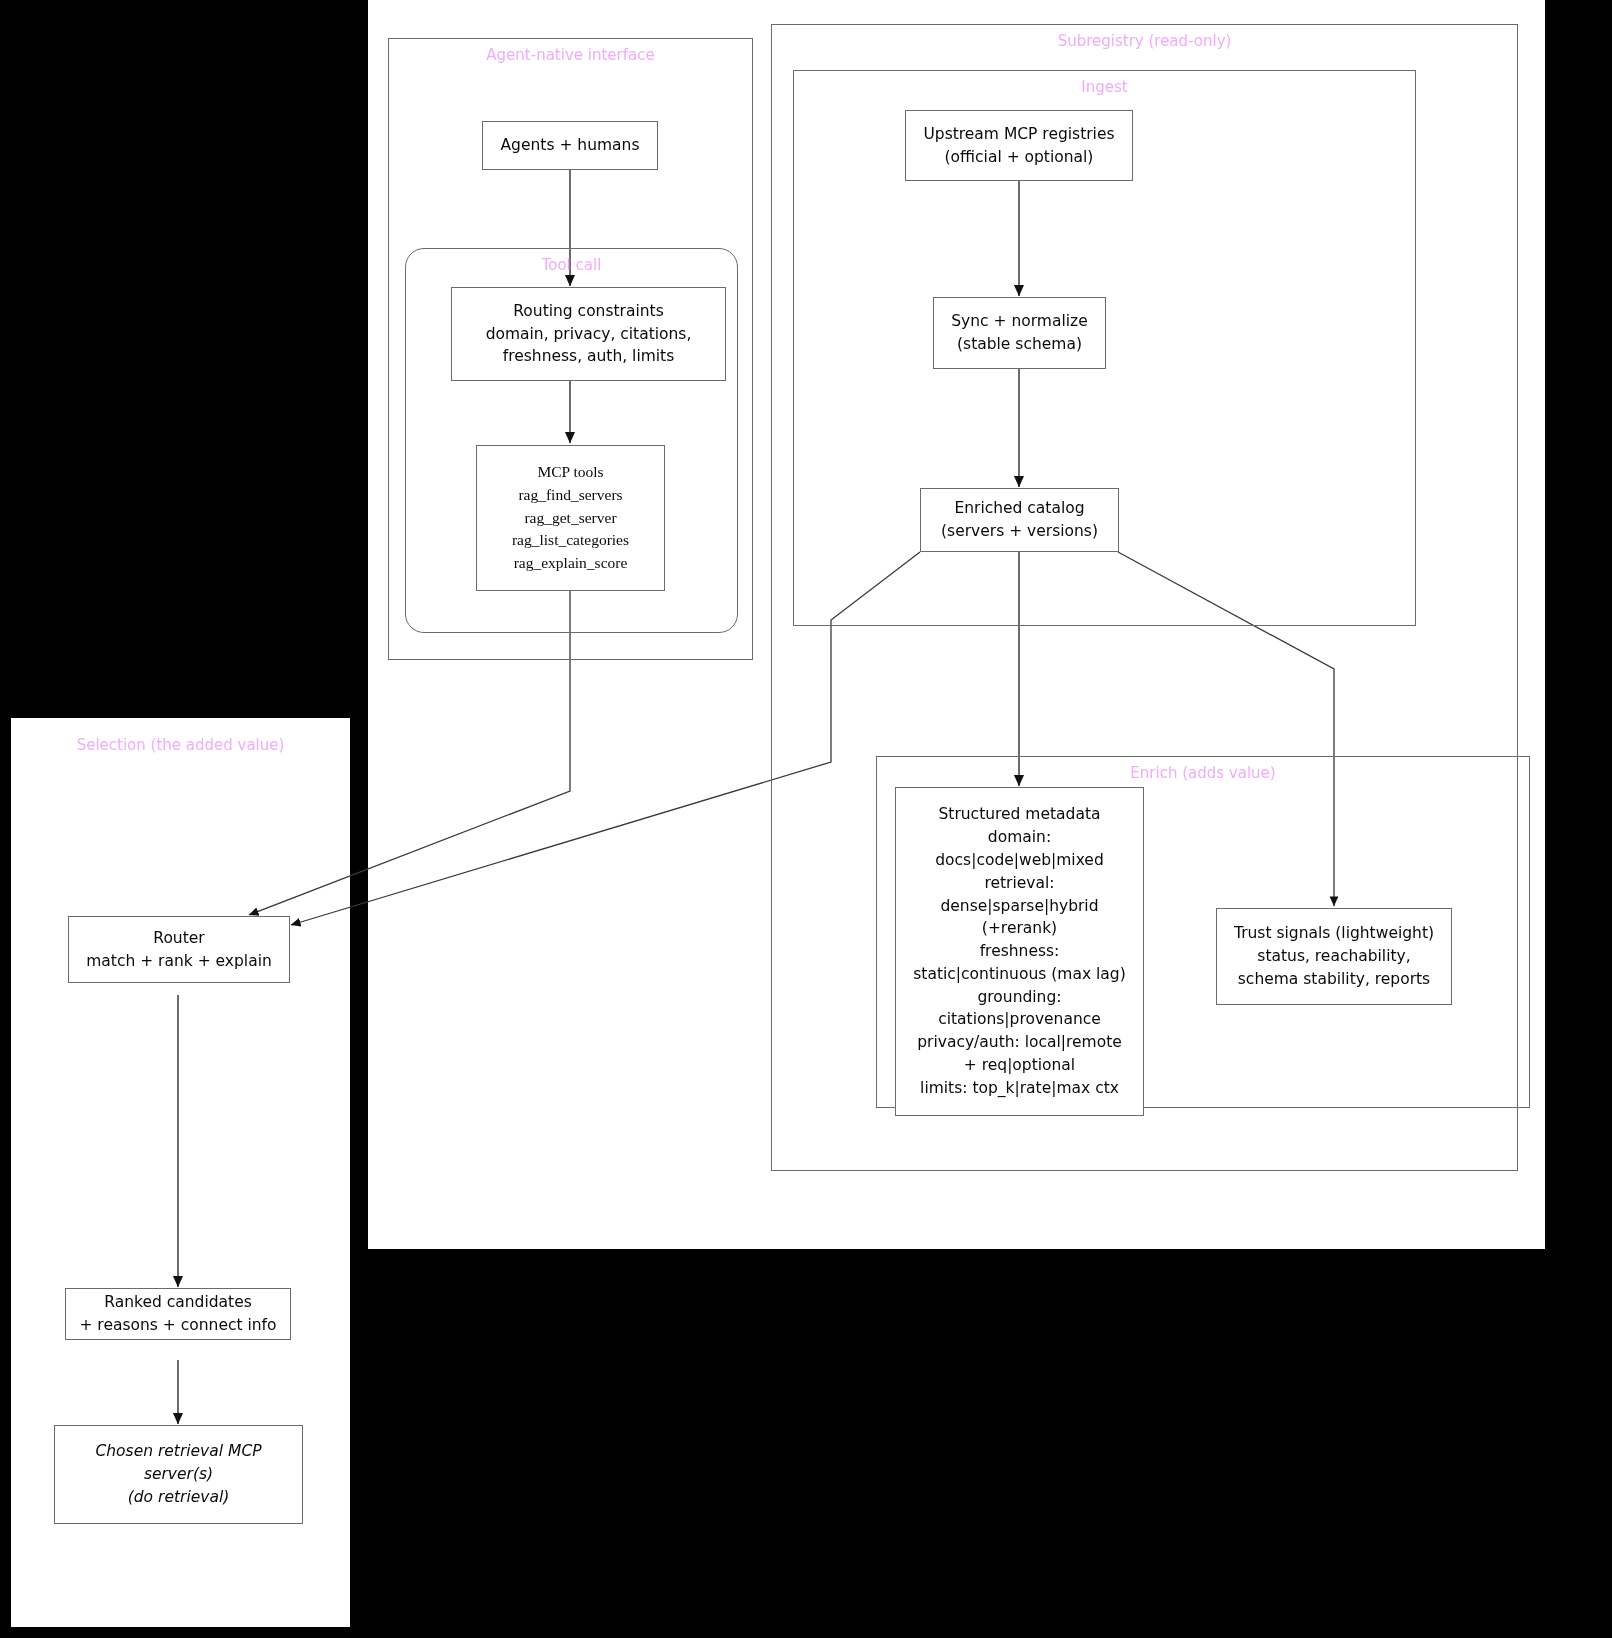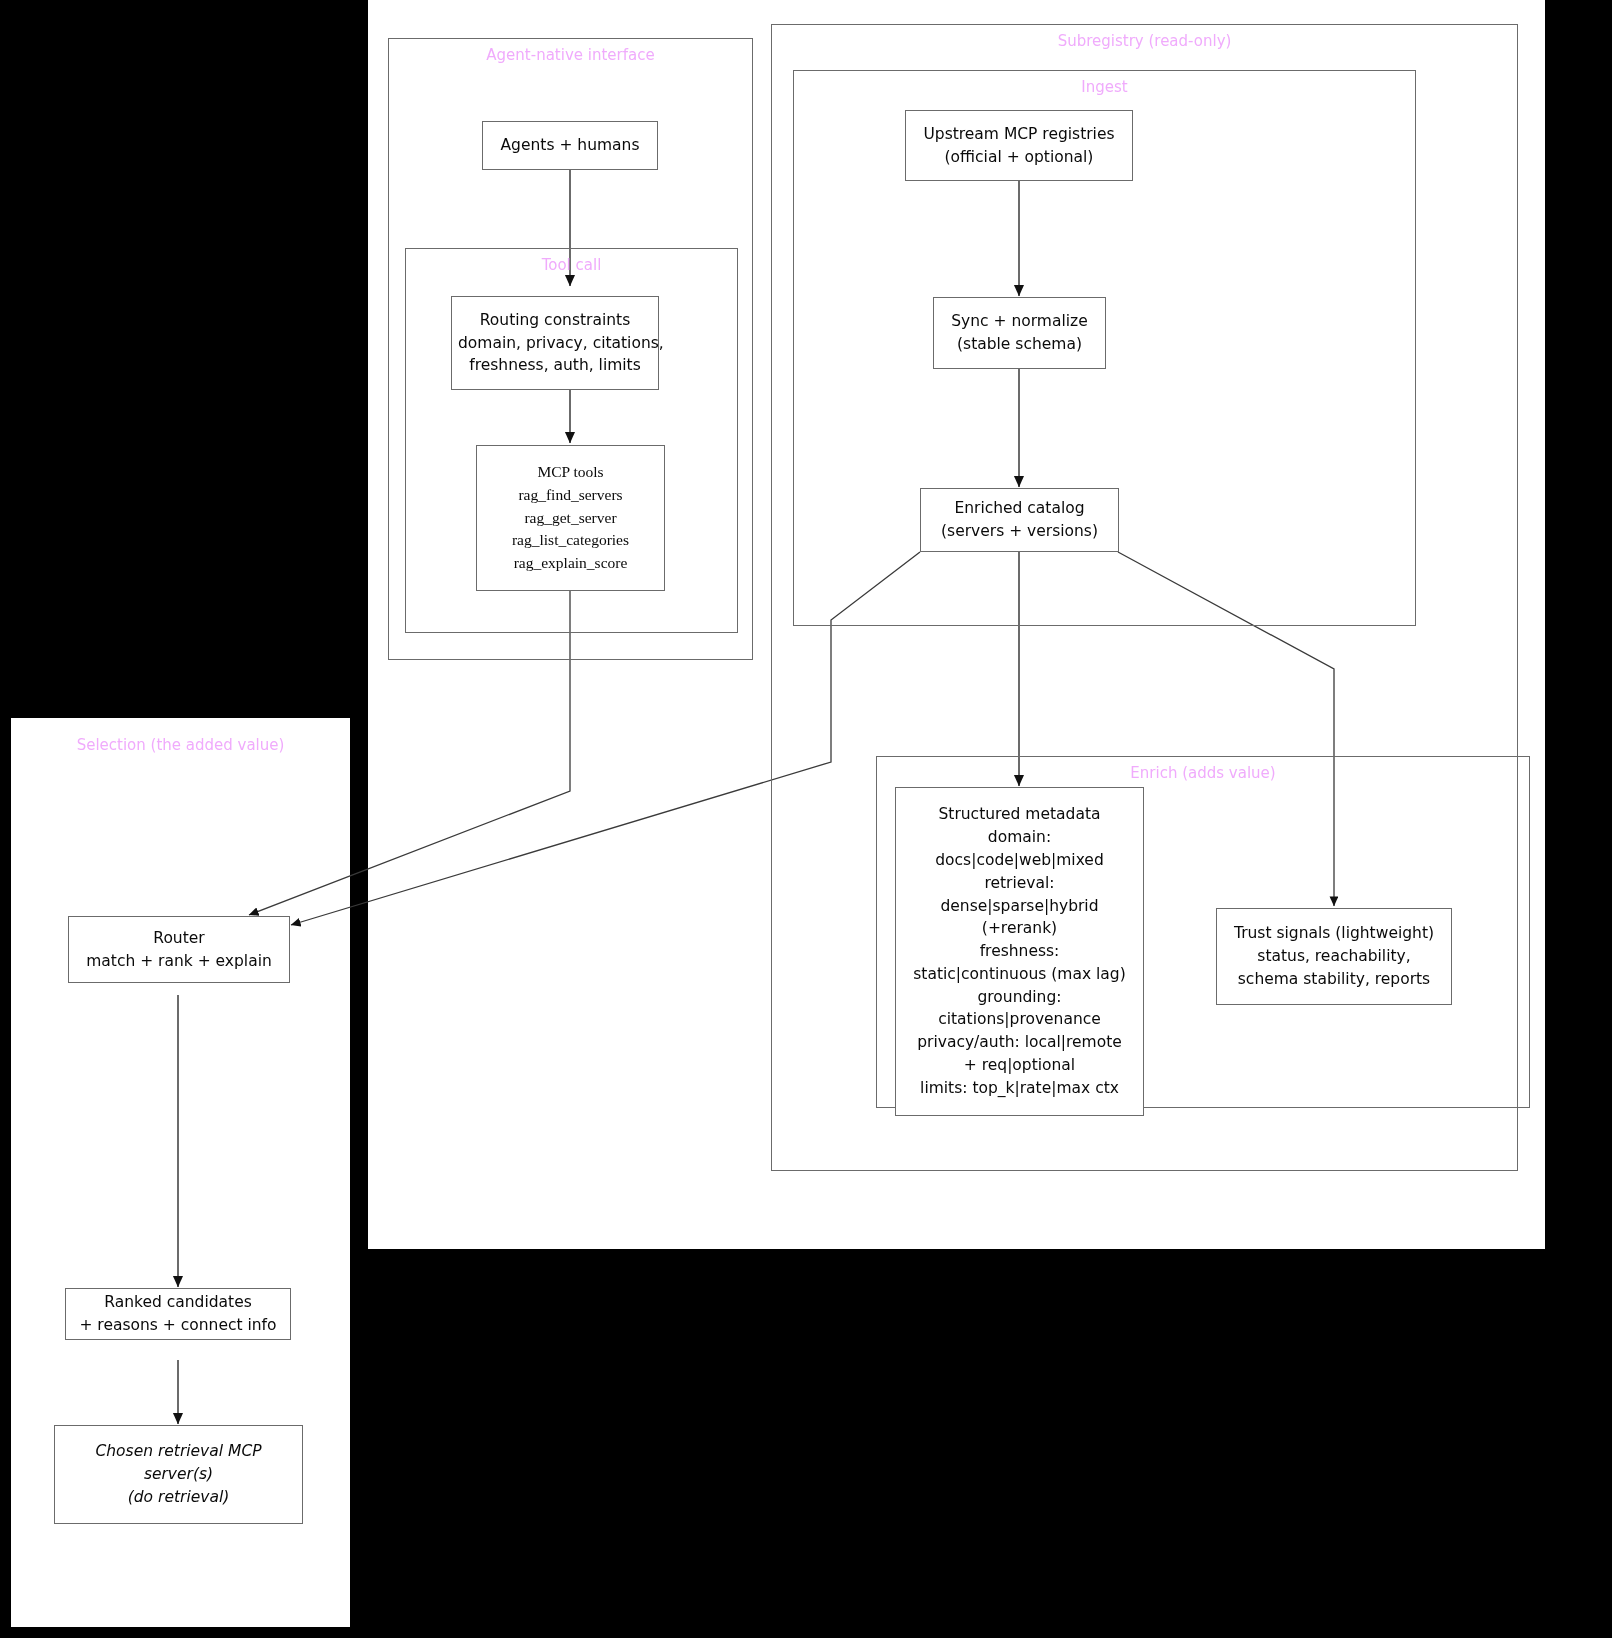--- a/index.html
+++ b/index.html
@@ -109,21 +109,21 @@
 
   <path d="M178,995 L178,1287" stroke="#3a3a3a" stroke-width="1.5" fill="none" marker-end="url(#ah)"></path>
 
   <path d="M178,1360 L178,1424" stroke="#3a3a3a" stroke-width="1.5" fill="none" marker-end="url(#ah)"></path>
 </svg>
 
 <div class="group-box" style="left:388px; top:38px; width:365px; height:622px;">
   <div class="group-title">Agent-native interface</div>
 </div>
 
-<div class="group-box" style="left:405px; top:248px; width:333px; height:385px;">
+<div class="group-box" style="left:405px; top:248px; width:333px; height:385px;border-radius:19px;">
   <div class="group-title">Tool call</div>
 </div>
 
 <div class="group-box" style="left:771px; top:24px; width:747px; height:1147px;">
   <div class="group-title">Subregistry (read-only)</div>
 </div>
 
 <div class="group-box" style="left:793px; top:70px; width:623px; height:556px;">
   <div class="group-title">Ingest</div>
 </div>
@@ -135,21 +135,21 @@
 <div class="group-box" style="left:11px; top:718px; width:339px; height:909px; border:none;">
   <div class="group-title" style="top:18px;">Selection (the added value)</div>
 </div>
 
 <div class="node" style="left:482px; top:121px; width:176px; height:49px;">
   <span class="nlines">
     <span class="nline">Agents + humans</span>
   </span>
 </div>
 
-<div class="node" style="left:451px; top:287px; width:208px; height:94px;margin-top:9px;">
+<div class="node" style="left:451px; top:287px; width:275px; height:94px;">
   <span class="nlines">
     <span class="nline">Routing constraints</span>
     <span class="nline">domain, privacy, citations,</span>
     <span class="nline">freshness, auth, limits</span>
   </span>
 </div>
 
 <div class="node" style="left:476px; top:445px; width:189px; height:146px;font-family:Liberation Serif, serif;">
   <span class="nlines">
     <span class="nline">MCP tools</span>

